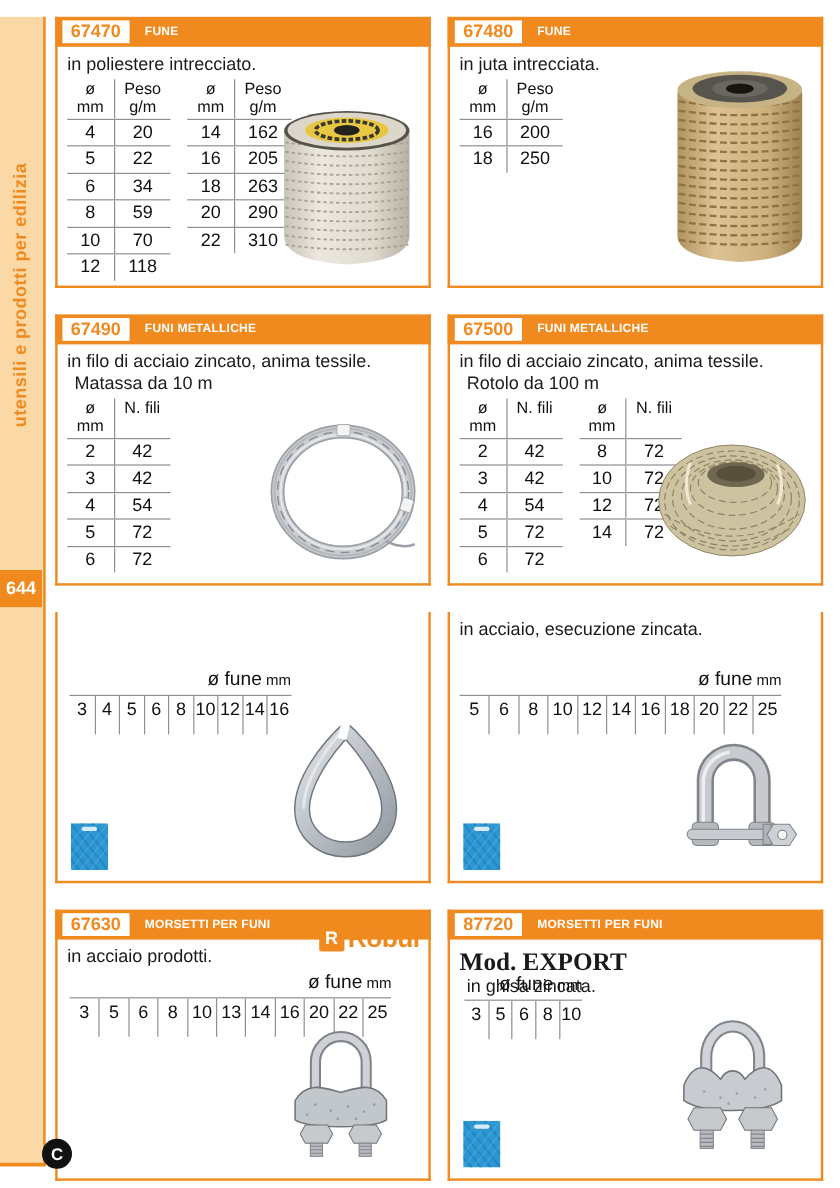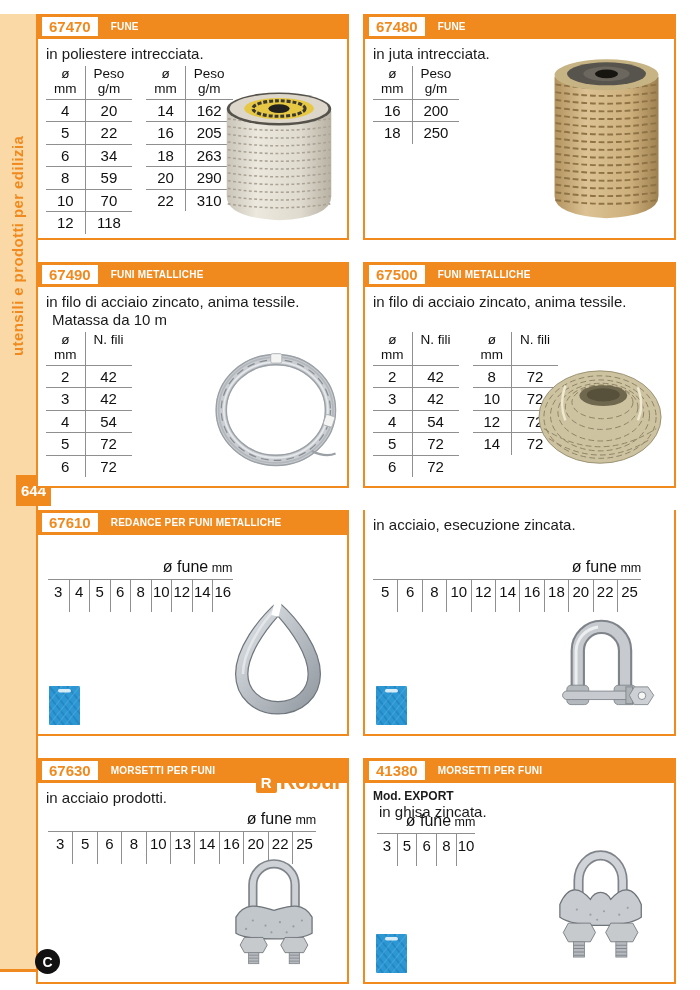--- a/index.html
+++ b/index.html
@@ -7,40 +7,40 @@
   #page { position:relative; width:700px; height:990px; background:#fff; overflow:hidden; }
 
   
   #sidebar { position:absolute; left:0; top:14px; width:38px; height:958px;
              background:var(--sidebar-bg,#fbd9a7); border-right:2px solid var(--accent,#f08a1f);
              border-bottom:3px solid var(--accent,#f08a1f); }
   .v-text { position:absolute; top:112px; left:0; width:34px; height:240px;
             writing-mode:vertical-rl; transform:rotate(180deg);
             display:flex; align-items:center; justify-content:center;
             color:var(--accent,#f08a1f); font-weight:bold; font-size:15px; white-space:nowrap; letter-spacing:.4px; }
-  .page-num { position:absolute; left:16px; top:461px; width:35px; height:31px;
+  .page-num { position:absolute; left:0; top:461px; width:35px; height:31px;
               background:var(--accent,#f08a1f); color:#fff; font-weight:bold; font-size:15px;
               display:flex; align-items:center; justify-content:center; }
   .c-logo { position:absolute; left:35px; top:949px; width:25px; height:25px; border-radius:50%;
             background:#111; color:#fff; font-weight:bold; font-size:14px;
             display:flex; align-items:center; justify-content:center; z-index:5; }
 
   
-  #grid { position:absolute; left:36px; top:14px; display:grid;
+  #grid { position:absolute; left:46px; top:14px; display:grid;
           grid-template-columns:313px 313px; column-gap:14px; row-gap:22px; }
   .cell { position:relative; width:313px; height:226px; background:#fff;
           border:2px solid var(--accent,#f08a1f); border-top:none; }
   .cell-header { position:relative; margin:0 -2px; height:25px; background:var(--accent,#f08a1f);
                  display:flex; align-items:center; padding-left:6px; gap:13px; }
   .code-box { background:#fff; color:var(--accent,#f08a1f); font-weight:bold; font-size:15px;
               padding:0 7px; height:19px; line-height:19px; }
   .cell-title { color:#fff; font-weight:bold; font-size:10px; letter-spacing:.2px; }
   .cell-desc { font-size:15px; color:#1a1a1a; padding:7px 8px 0 8px; line-height:1.12; }
   .cell-desc.line2 { padding-top:1px;padding-left:14px; }
-  .desc-bold { font-weight:bold; font-size:12px; }
+  .desc-bold { font-weight:bold; font-size:21px;font-family:Liberation Serif, serif; }
 
   
   .tables { position:absolute; display:flex; gap:14px; align-items:flex-start; }
   .t-c1 { left:8px; top:52px; }
   .t-c2 { left:8px; top:52px; }
   .t-c3 { left:8px; top:70px; }
   .t-c4 { left:8px; top:70px; }
   table.vt { border-collapse:collapse; color:#111; }
   .vt th { font-weight:normal; font-size:13.5px; line-height:1.1; padding:1px 8px 2px;
            text-align:center; vertical-align:top; border-bottom:1px solid #8f8f8f; }
@@ -95,21 +95,21 @@
   </div>
   <div class="c-logo">C</div>
 
   <div id="grid">
 
     <div class="cell">
       <div class="cell-header">
         <span class="code-box">67470</span>
         <span class="cell-title">FUNE</span>
       </div>
-      <div class="cell-desc">in poliestere intrecciata.</div>
+      <div class="cell-desc">in poliestere intrecciato.</div>
       <div class="tables t-c1">
         <div>
             <table class="vt">
               <thead>
                 <tr>
                   <th>ø<br>mm</th>
                   <th>Peso<br>g/m</th>
                 </tr>
               </thead>
               <tbody>
@@ -293,20 +293,21 @@
         <rect x="133" y="76" width="11" height="13" rx="2" fill="#f4f4f2" stroke="#a8adb2" transform="rotate(18 138 82)"></rect>
       </svg>
     </div>
 
     <div class="cell">
       <div class="cell-header">
         <span class="code-box">67500</span>
         <span class="cell-title">FUNI METALLICHE</span>
       </div>
       <div class="cell-desc">in filo di acciaio zincato, anima tessile.</div>
+      <div class="cell-desc line2">Rotolo da 100 m</div>
       <div class="tables t-c4">
         <div>
             <table class="vt">
               <thead>
                 <tr>
                   <th>ø<br>mm</th>
                   <th>N. fili</th>
                 </tr>
               </thead>
               <tbody>
@@ -373,24 +374,20 @@
           <path d="M12,84 Q80,128 148,84 M18,96 Q80,136 142,96"></path>
         </g>
         <ellipse cx="84" cy="44" rx="29" ry="12.5" fill="#6f674e"></ellipse>
         <ellipse cx="84" cy="43" rx="20" ry="8" fill="#57503a"></ellipse>
         <path d="M38,32 q-8,22 0,42" stroke="#efe9d2" stroke-width="3" fill="none"></path>
         <path d="M126,34 q8,22 0,40" stroke="#efe9d2" stroke-width="3" fill="none"></path>
       </svg>
     </div>
 
     <div class="cell">
-      <div class="cell-header">
-        <span class="code-box">67610</span>
-        <span class="cell-title">REDANCE PER FUNI METALLICHE</span>
-      </div>
       <div class="sizestrip s-c5 w20">
           <div class="strip-label"><span>ø fune</span><span class="strip-unit"> mm</span></div>
           <div class="strip-row">
             <div class="sz">3</div>
             <div class="sz">4</div>
             <div class="sz">5</div>
             <div class="sz">6</div>
             <div class="sz">8</div>
             <div class="sz">10</div>
             <div class="sz">12</div>
@@ -501,21 +498,21 @@
         <g fill="#b7bbc0" stroke="#82878d">
           <rect x="35" y="130" width="12" height="13"></rect>
             <rect x="83" y="130" width="12" height="13"></rect>
         </g>
         <path d="M35,133 h12 M35,136.5 h12 M35,140 h12 M83,133 h12 M83,136.5 h12 M83,140 h12" stroke="#82878d" stroke-width="1"></path>
       </svg>
     </div>
 
     <div class="cell">
       <div class="cell-header">
-        <span class="code-box">41380</span>
+        <span class="code-box">87720</span>
         <span class="cell-title">MORSETTI PER FUNI</span>
       </div>
       <div class="cell-desc desc-bold">Mod. EXPORT</div>
       <div class="cell-desc line2">in ghisa zincata.</div>
       <div class="sizestrip s-c8 w19">
           <div class="strip-label"><span>ø fune</span><span class="strip-unit"> mm</span></div>
           <div class="strip-row">
             <div class="sz">3</div>
             <div class="sz">5</div>
             <div class="sz">6</div>

